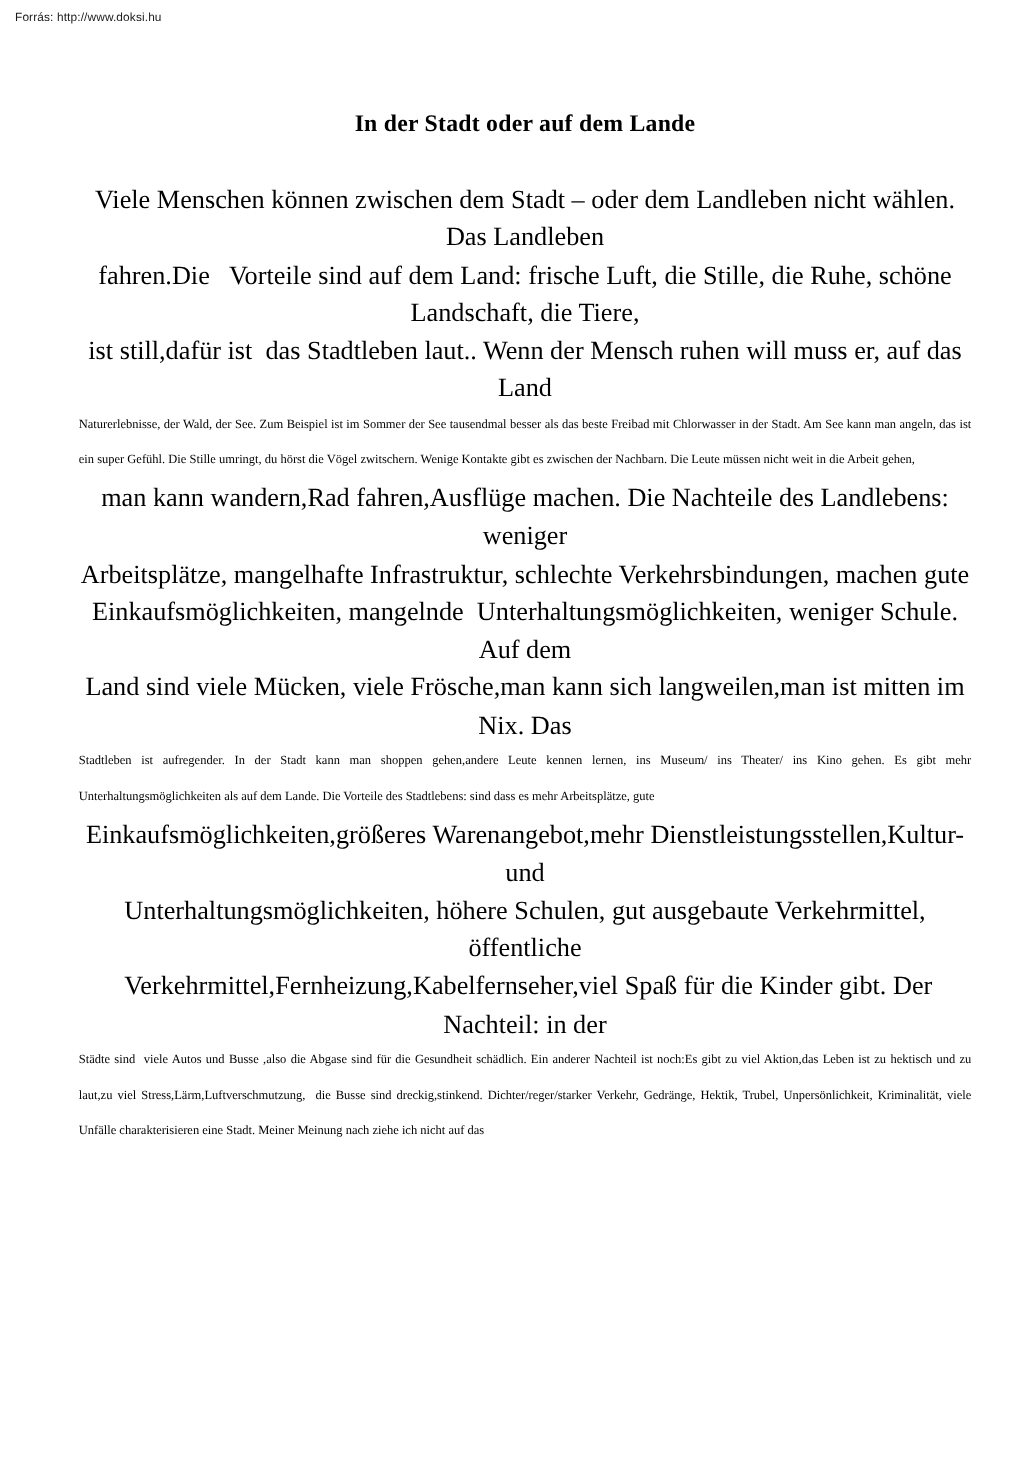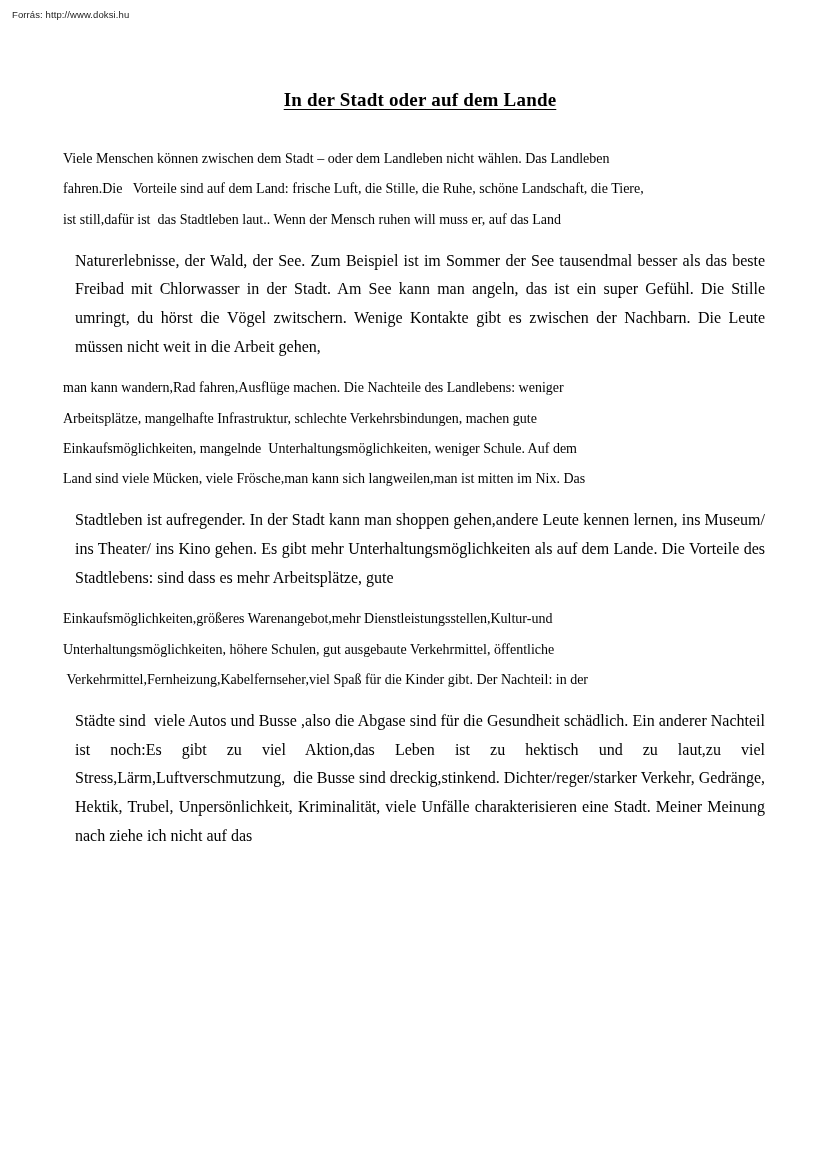--- a/index.html
+++ b/index.html
@@ -36,36 +36,35 @@
   }
   .doc-title {
     text-align: center;
     font-size: 19px;
     font-weight: bold;
     line-height: 24px;
     margin: 0 0 32px 0;
     letter-spacing: 0.2px;
   }
   .doc-title span {
-    text-decoration: underline;
     text-underline-offset: 3px;
     text-align: center;
   }
   
   .para-loose {
     margin: 0;
-    font-size: 14px;
+    font-size: 21px;
     line-height: 30.3px;
-    text-align: left;
+    text-align: center;
     white-space: pre-wrap;
   }
   
   .para-just {
-    margin: 12px;
-    font-size: 16px;
+    margin: 0;
+    font-size: 10px;
     line-height: 28.6px;
     text-align: justify;
     text-justify: inter-word;
     white-space: pre-wrap;
   }
 </style>
 </head>
 <body>
 
 <div class="page">

